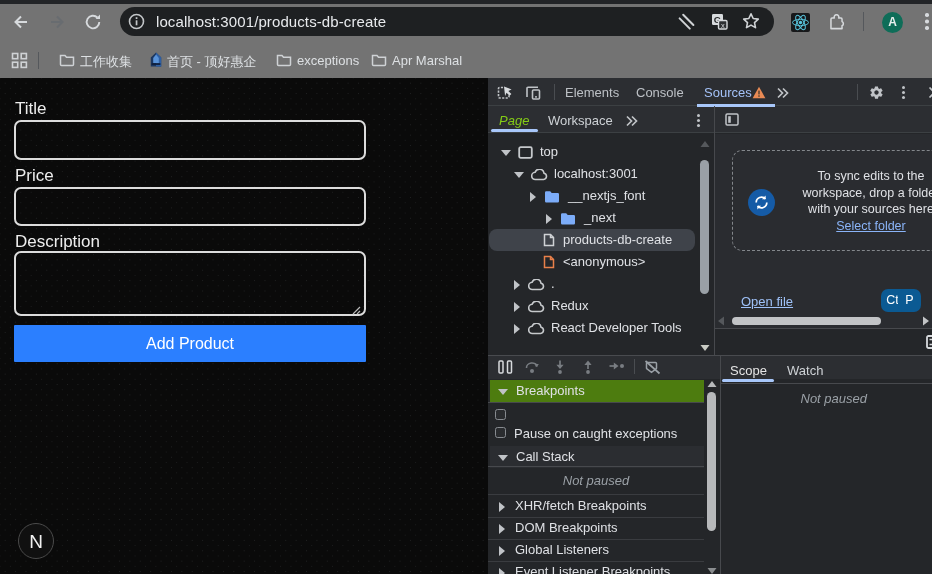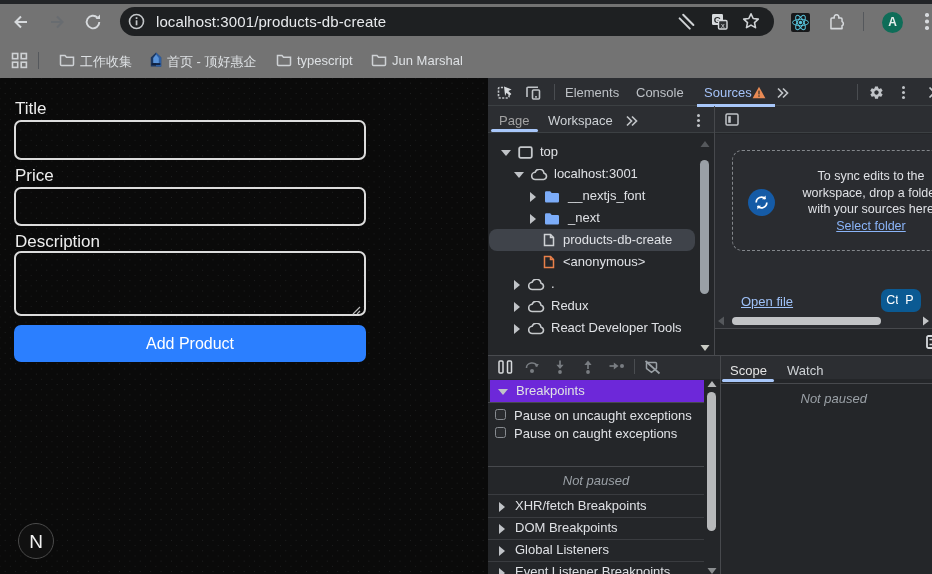--- a/index.html
+++ b/index.html
@@ -18,21 +18,21 @@
   
   .bm { position:absolute; top:53px; font-size:13px; color:#dde0e3; }
 
   
   #page { position:absolute; left:0; top:78px; width:508px; height:496px; background:#0a0a0a;
      background-image: radial-gradient(circle, #212223 0.55px, transparent 0.9px), radial-gradient(circle, #1c1d1e 0.55px, transparent 0.9px);
      background-size: 10.4px 10.4px, 10.4px 10.4px;
      background-position: 0 0, 5.2px 5.2px; }
   .lbl { position:absolute; left:15px; color:#ededed; font-size:17px; }
   .inp { position:absolute; left:14px; width:352px; border:2px solid #dcdcdc; border-radius:7px; background:transparent; }
-  #btn { position:absolute; left:14px; top:247px; width:352px; height:37px; background:#2b7fff; border-radius:7px; color:#fff; font-size:16px; text-align:center; line-height:37px; }
+  #btn { position:absolute; left:14px; top:247px; width:352px; height:37px; background:#2b7fff; border-radius:1px; color:#fff; font-size:16px; text-align:center; line-height:37px; }
   #nextn { position:absolute; left:18px; top:445px; width:36px; height:36px; border-radius:50%; border:1px solid #4a4a4a; background:#101010; color:#f0f0f0; text-align:center; line-height:36px; font-size:19px; }
 
   
   #devtools { position:absolute; left:488px; top:78px; width:444px; height:496px; background:#242629; font-size:13px; color:#dfe1e5; }
   #dt-row1 { position:absolute; left:0; top:0; width:444px; height:28px; background:#2c2e32; border-bottom:1px solid #3c4043; }
   #dt-row2 { position:absolute; left:0; top:28px; width:444px; height:27px; background:#2c2e32; border-bottom:1px solid #3c4043; }
   .dt-tab { position:absolute; top:7px; color:#bdc1c6; font-size:13px; }
   .tree-row { position:absolute; left:0; width:210px; height:22px; line-height:22px; white-space:nowrap; color:#dfe1e5; }
   .sect { position:absolute; left:2px; width:214px; height:22px; line-height:22px; color:#dfe1e5; }
   .exp-open { display:inline-block; width:0; height:0; border-left:5px solid transparent; border-right:5px solid transparent; border-top:6px solid #c0c3c7; vertical-align:middle; }
@@ -114,25 +114,25 @@
   <svg class="abs" style="left:148px; top:52px;" width="16" height="16" viewBox="0 0 16 16">
       <path d="M8 0.6 L13.2 5.6 V14.4 H2.8 V5.6 Z" fill="#1c3761"></path>
       <path d="M8 0.6 L13.2 5.6 V14.4 H8 Z" fill="#2e5fa3"></path>
       <path d="M8 2.4 L10.8 5.9 V11 H5.2 V5.9 Z" fill="#5a93d8"></path>
       <rect x="3.6" y="11.2" width="8.8" height="1.7" fill="#10203c"></rect>
     </svg>
   <div class="bm" style="left:167px;">首页 - 顶好惠企</div>
   <svg class="abs" style="left:276px; top:53px;" width="16" height="14" viewBox="0 0 16 14">
       <path d="M1.5 2.5 h4.5 l1.5 1.8 h7 v7.2 a1 1 0 0 1 -1 1 h-11 a1 1 0 0 1 -1 -1 z" stroke="#cfd2d5" stroke-width="1.5" fill="none"></path>
     </svg>
-  <div class="bm" style="left:297px;">typescript</div>
+  <div class="bm" style="left:297px;">exceptions</div>
   <svg class="abs" style="left:371px; top:53px;" width="16" height="14" viewBox="0 0 16 14">
       <path d="M1.5 2.5 h4.5 l1.5 1.8 h7 v7.2 a1 1 0 0 1 -1 1 h-11 a1 1 0 0 1 -1 -1 z" stroke="#cfd2d5" stroke-width="1.5" fill="none"></path>
     </svg>
-  <div class="bm" style="left:392px;">Jun Marshal</div>
+  <div class="bm" style="left:392px;">Apr Marshal</div>
 </div>
 
 <div id="page">
   <div class="lbl" style="top:20.5px;">Title</div>
   <div class="inp" style="top:42px; height:40px;"></div>
   <div class="lbl" style="top:87.5px;">Price</div>
   <div class="inp" style="top:109px; height:39px;"></div>
   <div class="lbl" style="top:153.5px;">Description</div>
   <div class="inp" style="top:173px; height:65px;"></div>
   <svg class="abs" style="left:352px; top:228px;" width="9" height="9" viewBox="0 0 9 9">
@@ -175,21 +175,21 @@
 
   <svg class="abs" style="left:381px; top:7px;" width="15" height="15" viewBox="0 0 24 24">
       <path fill="#c0c3c7" d="M19.4 13c0-.3.1-.6.1-1s0-.7-.1-1l2.1-1.6c.2-.2.2-.4.1-.6l-2-3.4c-.1-.2-.4-.3-.6-.2l-2.5 1c-.5-.4-1.1-.7-1.7-1l-.4-2.6c0-.2-.2-.4-.5-.4h-4c-.2 0-.4.2-.5.4l-.4 2.6c-.6.2-1.1.6-1.7 1l-2.5-1c-.2-.1-.5 0-.6.2l-2 3.4c-.1.2-.1.5.1.6L4.5 11c0 .3-.1.6-.1 1s0 .7.1 1l-2.1 1.6c-.2.2-.2.4-.1.6l2 3.4c.1.2.4.3.6.2l2.5-1c.5.4 1.1.7 1.7 1l.4 2.6c0 .2.2.4.5.4h4c.2 0 .4-.2.5-.4l.4-2.6c.6-.2 1.1-.6 1.7-1l2.5 1c.2.1.5 0 .6-.2l2-3.4c.1-.2.1-.5-.1-.6L19.4 13zM12 15.5c-1.9 0-3.5-1.6-3.5-3.5s1.6-3.5 3.5-3.5 3.5 1.6 3.5 3.5-1.6 3.5-3.5 3.5z"></path>
     </svg>
   <div class="abs" style="left:414px; top:8px; width:3px; height:3px; border-radius:50%; background:#c0c3c7; box-shadow:0 5px 0 #c0c3c7, 0 10px 0 #c0c3c7;"></div>
 
   <svg class="abs" style="left:440px; top:8px;" width="13" height="13" viewBox="0 0 13 13">
       <path d="M1.5 1.5 L11.5 11.5 M11.5 1.5 L1.5 11.5" stroke="#c0c3c7" stroke-width="1.7"></path>
     </svg>
 
-  <div class="dt-tab" style="left:11px; top:35px; color:#a3a3a3;">Page</div>
+  <div class="dt-tab" style="left:11px; top:35px; color:#84cc16;font-style:italic;">Page</div>
   <div class="abs" style="left:3px; top:51px; width:47px; height:3px; background:#a8c7fa; border-radius:2px;"></div>
   <div class="dt-tab" style="left:60px; top:35px; color:#ced2d6;">Workspace</div>
   <svg class="abs" style="left:137px; top:37px;" width="13" height="12" viewBox="0 0 13 12">
       <path d="M2 1.5 L6.5 6 L2 10.5 M7 1.5 L11.5 6 L7 10.5" stroke="#c0c3c7" stroke-width="1.7" fill="none"></path>
     </svg>
   <div class="abs" style="left:209px; top:36px; width:3px; height:3px; border-radius:50%; background:#c0c3c7; box-shadow:0 5px 0 #c0c3c7, 0 10px 0 #c0c3c7;"></div>
 
   <svg class="abs" style="left:237px; top:35px;" width="14" height="13" viewBox="0 0 14 13">
       <rect x="1" y="1" width="12" height="11" rx="1.2" stroke="#c0c3c7" stroke-width="1.5" fill="none"></rect>
       <rect x="3.2" y="3.2" width="2.6" height="6.6" fill="#c0c3c7"></rect>
@@ -200,21 +200,21 @@
 
   <div class="tree-row" style="top:63px;"><span style="margin-left:13px;" class="exp-open"></span><svg style="margin:0 0 -3px 7px;" width="15" height="13" viewBox="0 0 15 13">
         <rect x="1.2" y="1.2" width="12.6" height="10.6" rx="1.5" stroke="#c6c9cc" stroke-width="1.8" fill="none"></rect>
       </svg><span style="margin-left:7px;">top</span></div>
   <div class="tree-row" style="top:85px;"><span style="margin-left:26px;" class="exp-open"></span><svg style="margin:0 0 -3px 7px;" width="17" height="12" viewBox="0 0 17 12">
         <path d="M4.5 10.5 a3.6 3.6 0 0 1 -0.4 -7.2 a4.6 4.6 0 0 1 8.9 0.9 a3.2 3.2 0 0 1 -0.4 6.3 z" stroke="#c6c9cc" stroke-width="1.6" fill="none"></path>
       </svg><span style="margin-left:6px;">localhost:3001</span></div>
   <div class="tree-row" style="top:107px;"><span style="margin-left:42px;" class="exp-closed"></span><svg style="margin:0 0 -2.5px 8px;" width="16" height="13" viewBox="0 0 16 13">
         <path d="M1 2.5 a1.2 1.2 0 0 1 1.2 -1.2 h4 l1.5 1.8 h6.1 a1.2 1.2 0 0 1 1.2 1.2 v7 a1.2 1.2 0 0 1 -1.2 1.2 h-11.6 a1.2 1.2 0 0 1 -1.2 -1.2 z" fill="#7cacf8"></path>
       </svg><span style="margin-left:8px;">__nextjs_font</span></div>
-  <div class="tree-row" style="top:129px;"><span style="margin-left:42px;" class="exp-closed"></span><svg style="margin:0 0 -2.5px 8px;" width="16" height="13" viewBox="0 0 16 13">
+  <div class="tree-row" style="top:129px;padding-left:16px;"><span style="margin-left:42px;" class="exp-closed"></span><svg style="margin:0 0 -2.5px 8px;" width="16" height="13" viewBox="0 0 16 13">
         <path d="M1 2.5 a1.2 1.2 0 0 1 1.2 -1.2 h4 l1.5 1.8 h6.1 a1.2 1.2 0 0 1 1.2 1.2 v7 a1.2 1.2 0 0 1 -1.2 1.2 h-11.6 a1.2 1.2 0 0 1 -1.2 -1.2 z" fill="#7cacf8"></path>
       </svg><span style="margin-left:8px;">_next</span></div>
   <div class="abs" style="left:1px; top:151px; width:206px; height:22px; background:#3f434a; border-radius:8px;"></div>
   <div class="tree-row" style="top:151px;"><svg style="margin:0 0 -3px 55px;" width="12" height="14" viewBox="0 0 12 14">
         <path d="M1.5 1.5 h6 l3 3 v8 h-9 z" stroke="#cfd2d5" stroke-width="1.5" fill="none"></path>
         <path d="M7.5 1.5 v3 h3" stroke="#cfd2d5" stroke-width="1.5" fill="none"></path>
       </svg><span style="margin-left:8px;">products-db-create</span></div>
   <div class="tree-row" style="top:173px;"><svg style="margin:0 0 -3px 55px;" width="12" height="14" viewBox="0 0 12 14">
         <path d="M1.5 1.5 h6 l3 3 v8 h-9 z" stroke="#e8804a" stroke-width="1.5" fill="none"></path>
         <path d="M7.5 1.5 v3 h3" stroke="#e8804a" stroke-width="1.5" fill="none"></path>
@@ -292,27 +292,27 @@
       <path d="M0.5 5 H7" stroke="#797d82" stroke-width="1.7"></path>
       <path d="M9.5 5 L4.8 1.4 V8.6 Z" fill="#797d82"></path>
       <circle cx="13" cy="5" r="2" fill="#797d82"></circle>
     </svg>
   <div class="abs" style="left:146px; top:281px; width:1px; height:15px; background:#4a4d51;"></div>
   <svg class="abs" style="left:156px; top:282px;" width="17" height="15" viewBox="0 0 17 15">
       <path d="M3 2.5 h8.5 a1 1 0 0 1 1 1 v4.4 a1.2 1.2 0 0 1 -0.5 1 l-4.5 3.4 -4.5 -3.4 a1.2 1.2 0 0 1 -0.5 -1 v-4.4 a1 1 0 0 1 1 -1 z" stroke="#9aa0a6" stroke-width="1.5" fill="none"></path>
       <path d="M1.5 1 L15.5 13.5" stroke="#9aa0a6" stroke-width="1.7"></path>
     </svg>
 
-  <div class="sect" style="top:302px; background:#6d28d9;"><span style="margin-left:8px;" class="exp-open"></span><span style="margin-left:8px;">Breakpoints</span></div>
+  <div class="sect" style="top:302px; background:#4d7c0f;"><span style="margin-left:8px;" class="exp-open"></span><span style="margin-left:8px;">Breakpoints</span></div>
   <div class="abs" style="left:0; top:324px; width:216px; height:1px; background:#47494d;"></div>
   <div class="abs" style="left:7px; top:331px; width:11px; height:11px; border:1.5px solid #878b90; border-radius:2.5px; background:#2a2c2f;"></div>
-  <div class="abs" style="left:26px; top:330px; font-size:13px; color:#dfe1e5;">Pause on uncaught exceptions</div>
   <div class="abs" style="left:7px; top:348.5px; width:11px; height:11px; border:1.5px solid #878b90; border-radius:2.5px; background:#2a2c2f;"></div>
   <div class="abs" style="left:26px; top:347.5px; font-size:13px; color:#dfe1e5;">Pause on caught exceptions</div>
 
+  <div class="sect" style="top:368px; background:#2b2d31;"><span style="margin-left:8px;" class="exp-open"></span><span style="margin-left:8px;">Call Stack</span></div>
   <div class="abs" style="left:0; top:388px; width:216px; height:1px; background:#47494d;"></div>
   <div class="abs" style="left:0px; top:395px; width:216px; text-align:center; font-size:13px; font-style:italic; color:#9aa0a6;">Not paused</div>
   <div class="abs" style="left:0; top:416px; width:216px; height:1px; background:#3a3c40;"></div>
   <div class="sect" style="top:417px;"><span style="margin-left:9px;" class="exp-closed"></span><span style="margin-left:10px;">XHR/fetch Breakpoints</span></div>
   <div class="abs" style="left:0; top:438.5px; width:216px; height:1px; background:#3a3c40;"></div>
   <div class="sect" style="top:439px;"><span style="margin-left:9px;" class="exp-closed"></span><span style="margin-left:10px;">DOM Breakpoints</span></div>
   <div class="abs" style="left:0; top:460.5px; width:216px; height:1px; background:#3a3c40;"></div>
   <div class="sect" style="top:461px;"><span style="margin-left:9px;" class="exp-closed"></span><span style="margin-left:10px;">Global Listeners</span></div>
   <div class="abs" style="left:0; top:482.5px; width:216px; height:1px; background:#3a3c40;"></div>
   <div class="sect" style="top:483px;"><span style="margin-left:9px;" class="exp-closed"></span><span style="margin-left:10px;">Event Listener Breakpoints</span></div>

